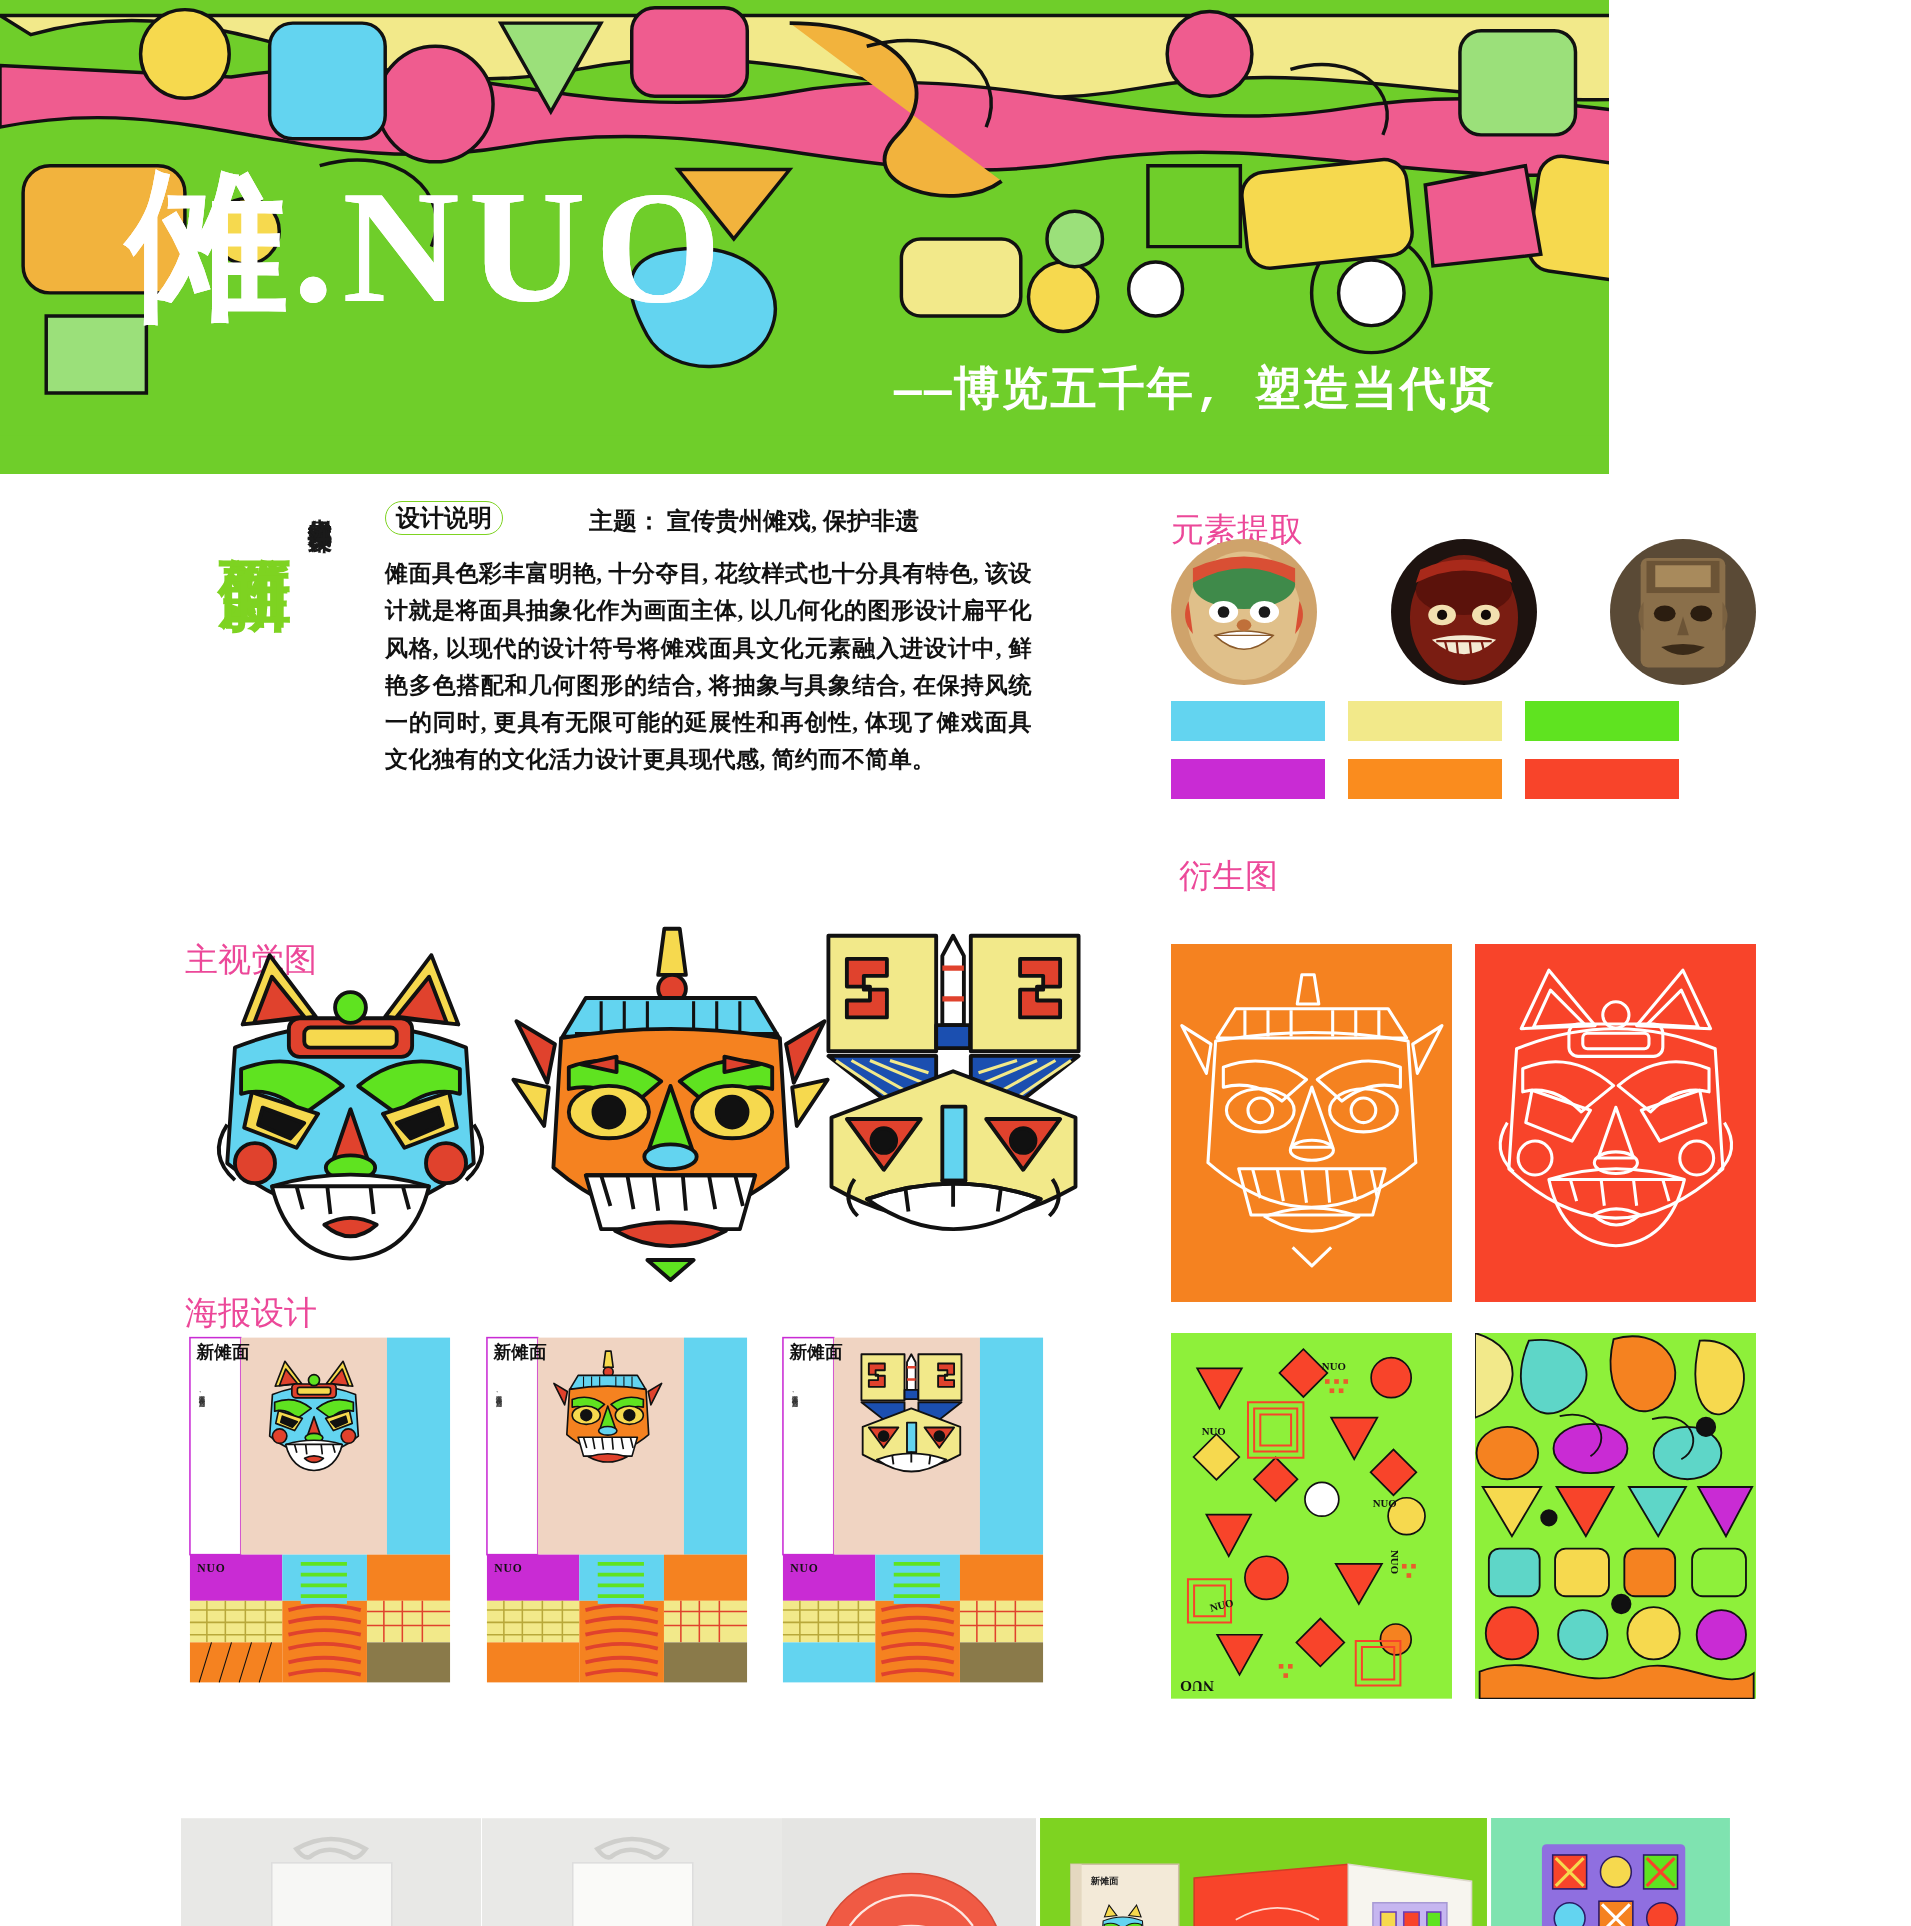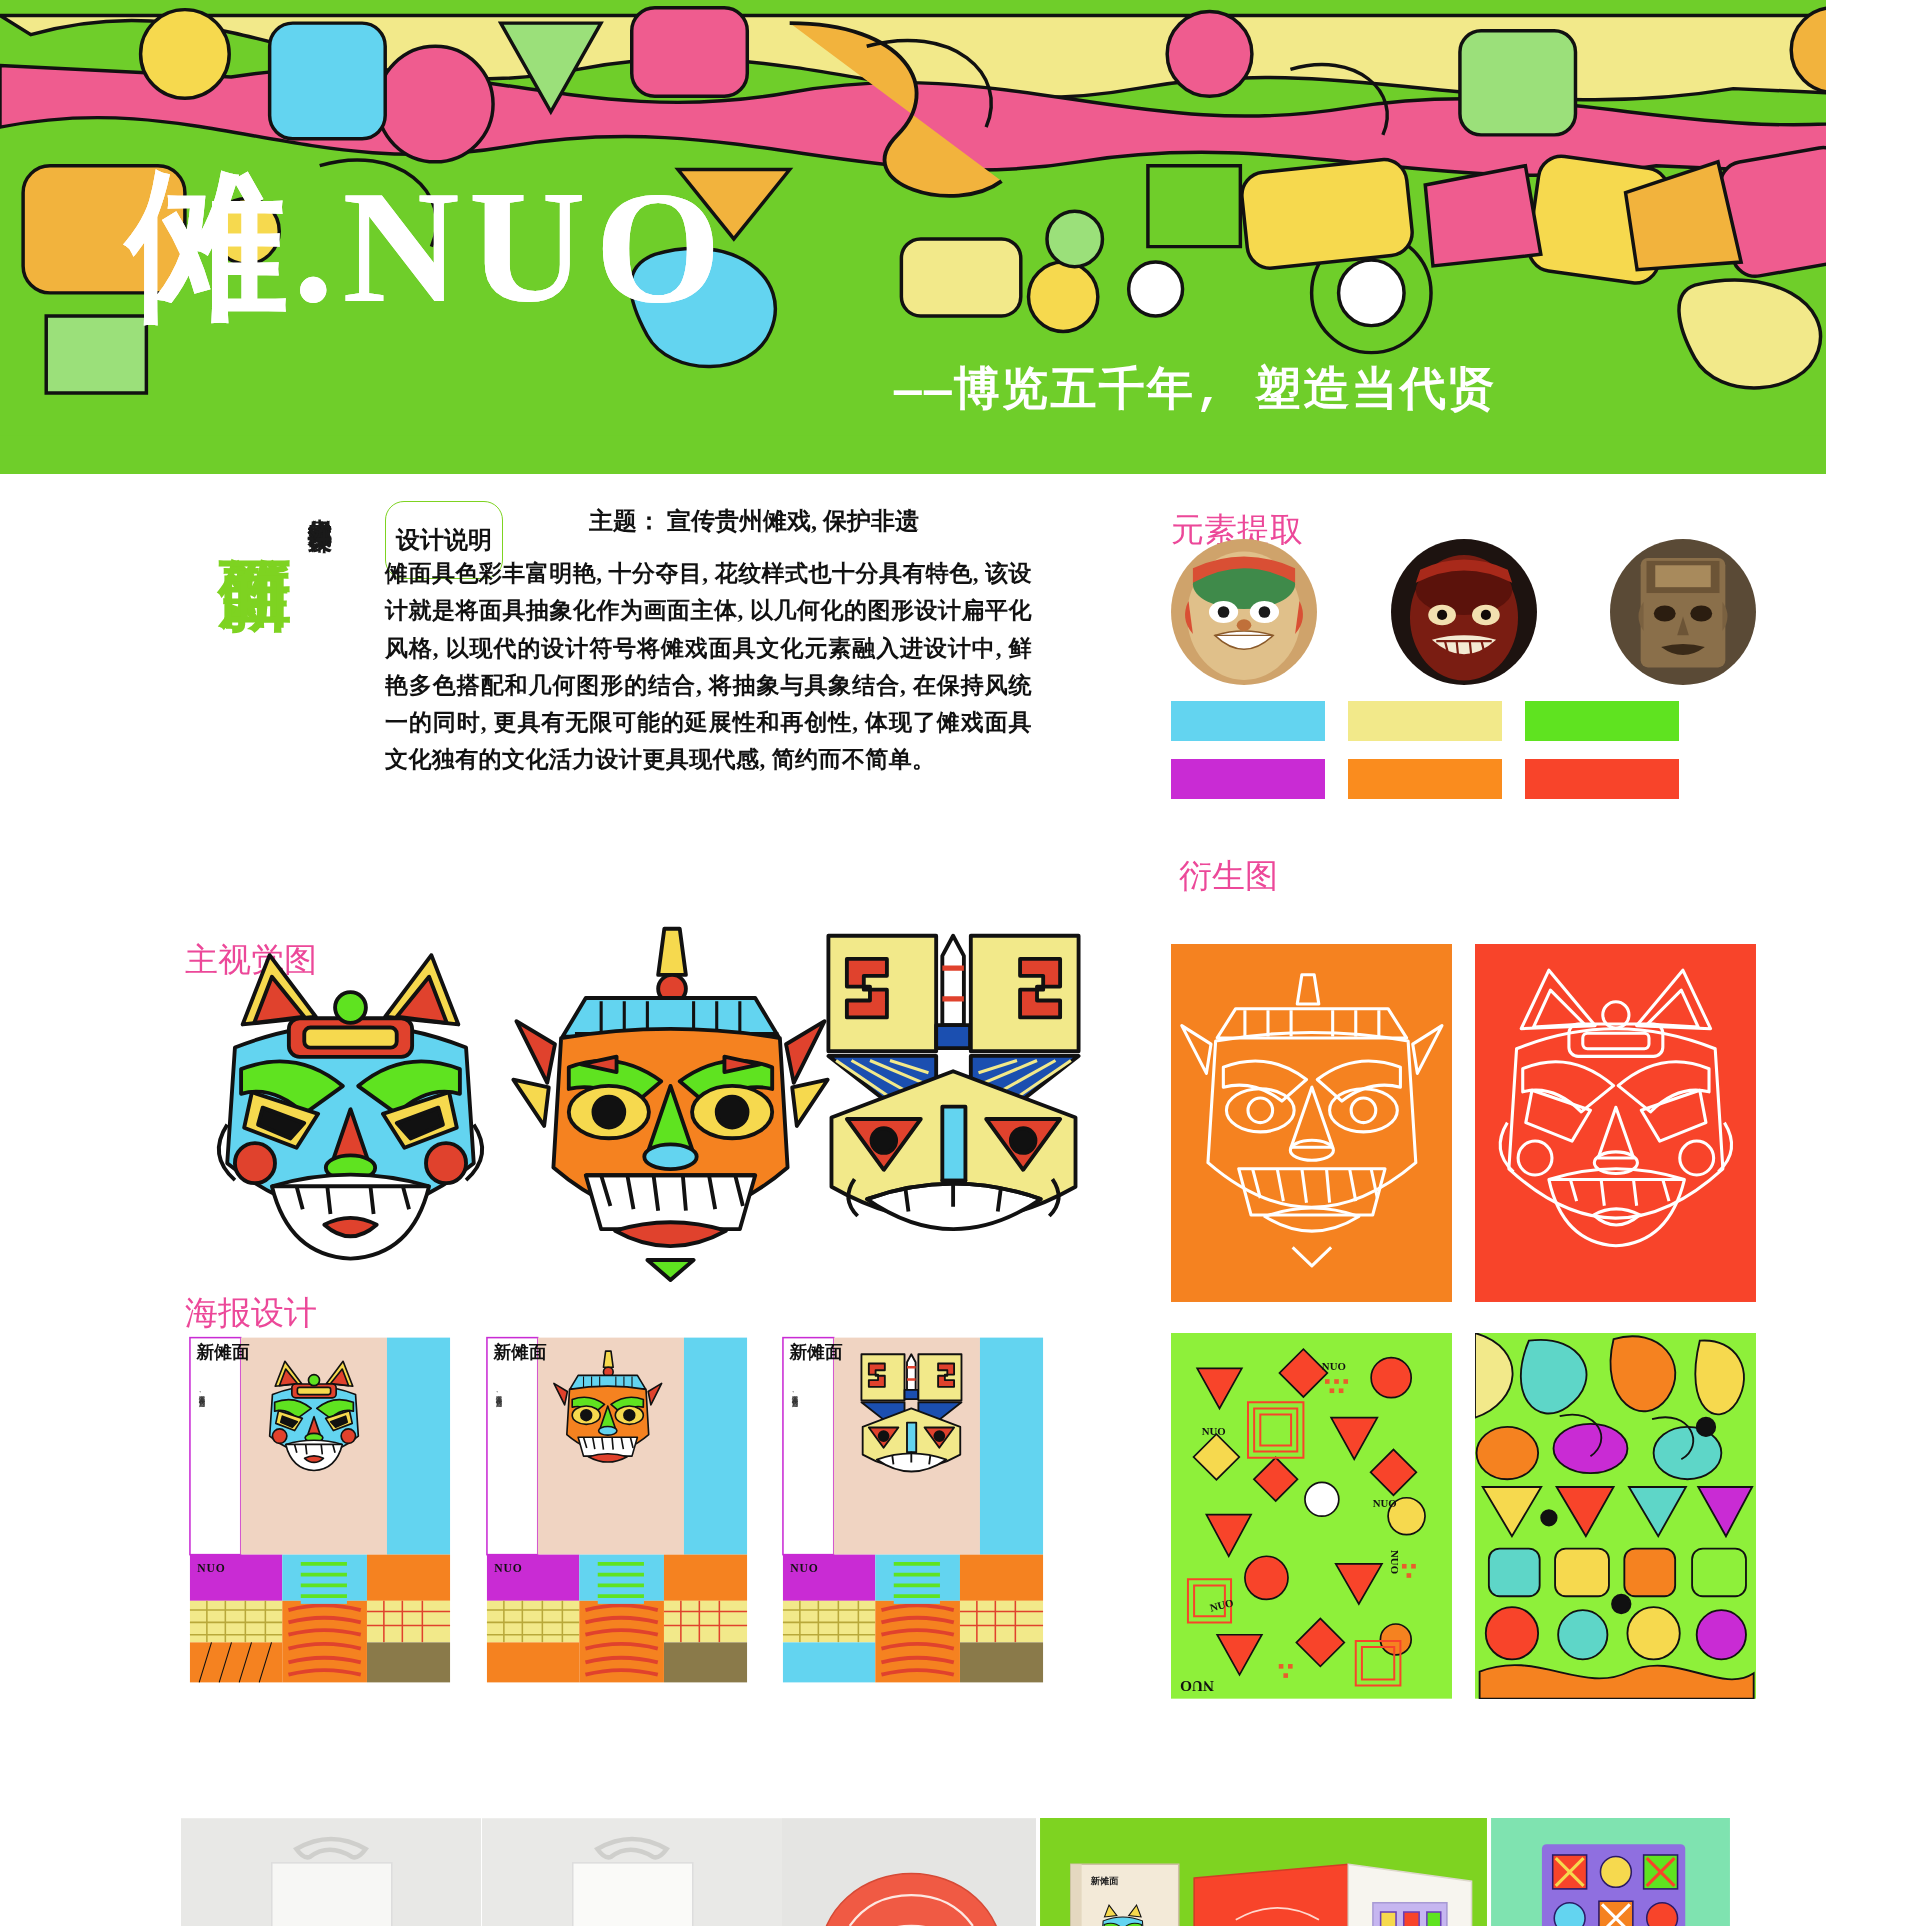--- a/index.html
+++ b/index.html
@@ -14,21 +14,21 @@
     position: relative;
     width: 1911px;
     height: 2420px;
     background: #ffffff;
   }
 
   
   .banner {
     position: absolute;
     left: 0; top: 0;
-    width: 1826px; height: 474px;
+    width: 1609px; height: 474px;
     background: #7ed321;
     overflow: hidden;
   }
   .banner-svg { position: absolute; left: 0; top: 0; width: 1911px; height: 474px; }
   .banner-title {
     position: absolute;
     left: 127px; top: 166px;
     font-family: "Liberation Serif", serif;
     font-size: 162px;
     font-weight: bold;
@@ -87,21 +87,21 @@
     writing-mode: vertical-rl;
     text-orientation: upright;
     letter-spacing: 1.5px;
     height: 285px;
   }
   .badge {
     position: absolute;
     left: 385px; top: 501px;
     border: 1.9px solid #7ed321;
     border-radius: 19px;
-    padding: 22px 10px;
+    padding: 0 10px;
     font-family: "Liberation Serif", serif;
     font-size: 24px;
     font-weight: bold;
     color: #111;
     white-space: nowrap;
   }
   .intro-topic {
     position: absolute;
     left: 589px; top: 505px;
     font-family: "Liberation Serif", serif;

